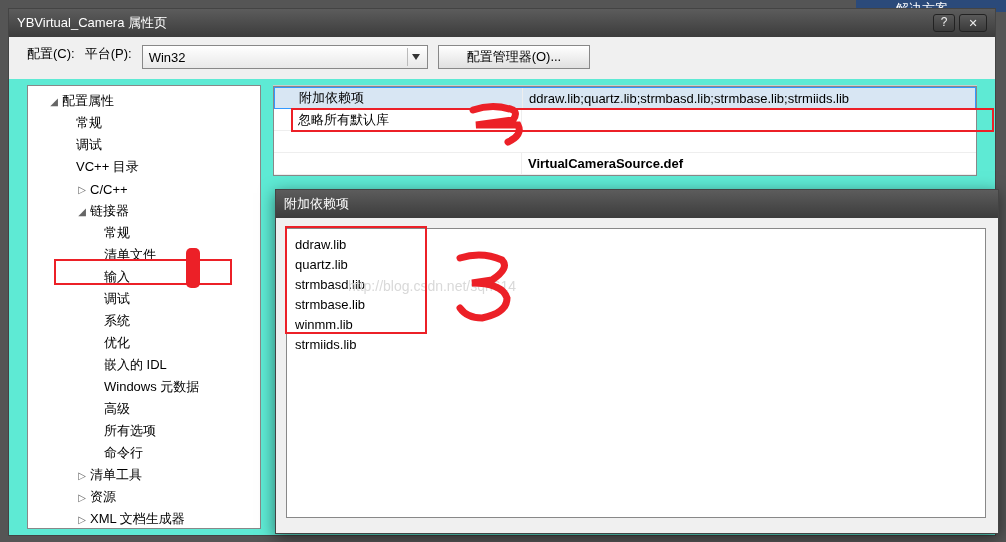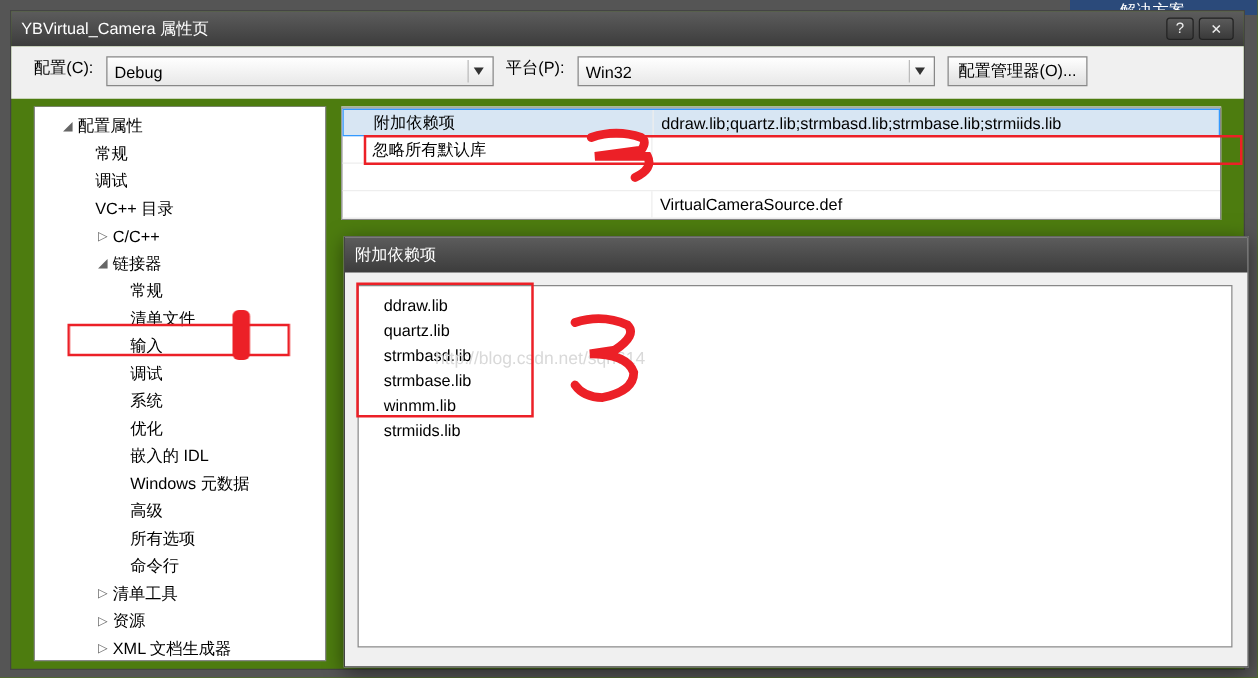--- a/index.html
+++ b/index.html
@@ -1,47 +1,47 @@
 <!DOCTYPE html>
 <html><head>
 <meta charset="utf-8">
 <style>
 *{box-sizing:border-box;margin:0;padding:0;font-family:"Microsoft YaHei","Segoe UI",Tahoma,sans-serif;font-size:13px}
 body{background:#555;width:1006px;height:542px;position:relative;overflow:hidden}
-.main-window{position:absolute;left:8px;top:8px;width:988px;height:528px;background:#4d7c0f;border:1px solid #444}
+.main-window{position:absolute;left:8px;top:8px;width:988px;height:528px;background:#5eead4;border:1px solid #444}
 .titlebar{height:28px;background:linear-gradient(#5c5c5c,#3c3c3c);color:#fff;display:flex;align-items:center;padding:0 8px}
 .titlebar span{flex:1}
 .win-btn{width:28px;height:18px;background:linear-gradient(#5a5a5a,#3a3a3a);border:1px solid #222;border-radius:3px;display:flex;align-items:center;justify-content:center;color:#eee;font-size:11px}
 .q-btn{width:22px;height:18px;background:linear-gradient(#5a5a5a,#3a3a3a);border:1px solid #222;border-radius:3px;color:#eee;font-size:12px;text-align:center;margin-right:4px}
 .toolbar{height:42px;display:flex;align-items:flex-start;padding:8px 18px;gap:10px;background:#f0f0f0}
 .lbl{color:#000}
 .combo{height:24px;border:1px solid #888;background:linear-gradient(#fff,#e8e8e8);display:flex;align-items:center;padding:0 6px;position:relative}
 .combo .arrow{position:absolute;right:2px;top:2px;width:18px;height:18px;display:flex;align-items:center;justify-content:center;border-left:1px solid #bbb}
 .combo-config{width:310px}
 .combo-platform{width:286px}
-.btn{height:24px;padding:0 8px;border:1px solid #888;background:linear-gradient(#fff,#e0e0e0);display:flex;align-items:center}
+.btn{height:24px;padding:0 28px;border:1px solid #888;background:linear-gradient(#fff,#e0e0e0);display:flex;align-items:center}
 .content{display:flex;padding:6px 18px;gap:12px;height:calc(100% - 70px)}
 .tree{width:234px;border:1px solid #888;background:#fff;overflow:auto;padding:4px 0}
 .tree-item{height:22px;display:flex;align-items:center;padding-left:8px;white-space:nowrap;cursor:default}
 .tree-item.lv1{padding-left:20px}
 .tree-item.lv2{padding-left:48px}
 .tree-item.lv3{padding-left:76px}
 .tree-item.selected{background:#fff;color:#000}
 .expander{width:12px;display:inline-block;text-align:center;color:#666;font-size:10px;margin-right:2px}
 .right-panel{flex:1;border-top:1px solid #ccc}
 .prop-grid{width:100%;border:1px solid #888;background:#fff}
 .prop-row{display:flex;height:22px;border-bottom:1px solid #eee}
 .prop-row.selected{background:#d8e6f3;border:1px solid #3399ff}
 .prop-name{width:248px;padding-left:24px;display:flex;align-items:center;border-right:1px solid #eee}
 .prop-val{flex:1;padding-left:6px;display:flex;align-items:center;font-weight:normal;font-family:Tahoma,Arial,sans-serif}
 
 .popup{position:absolute;left:275px;top:189px;width:724px;height:345px;background:#f0f0f0;border:1px solid #444;box-shadow:0 4px 15px rgba(0,0,0,0.5)}
 .popup .titlebar{height:28px}
 .popup-body{padding:10px}
-.listbox{width:700px;height:290px;background:#fff;border:1px solid #888;padding:6px 20px;line-height:20px;font-size:14px}
+.listbox{width:700px;height:290px;background:#fff;border:1px solid #888;padding:6px 8px;line-height:20px;font-size:14px}
 
 .ann{position:absolute;pointer-events:none;z-index:50}
 .ann.box1{left:54px;top:259px;width:178px;height:26px;border:2px solid #ec2027}
 .ann.num1{left:186px;top:248px;width:14px;height:40px;background:#ec2027;border-radius:5px}
 .ann.box2{left:291px;top:108px;width:703px;height:24px;border:2px solid #ec2027}
 .ann.box3{left:285px;top:226px;width:142px;height:108px;border:2px solid #ec2027}
 .ann.num2 svg,.ann.num3 svg{stroke:#ec2027;stroke-width:7;fill:none;stroke-linecap:round}
 .ann.num2{left:468px;top:100px}
 .ann.num3{left:452px;top:248px}
 
@@ -57,26 +57,20 @@
 <div class="frag"><span>解决方案</span></div>
 
 <div class="main-window">
   <div class="titlebar">
     <span>YBVirtual_Camera 属性页</span>
     <div class="q-btn">?</div>
     <div class="win-btn">✕</div>
   </div>
   <div class="toolbar">
     <span class="lbl">配置(C):</span>
-    <div class="combo combo-config">
-      <span>Debug</span>
-      <span class="arrow">
-          <span class="tri d"></span>
-        </span>
-    </div>
     <span class="lbl">平台(P):</span>
     <div class="combo combo-platform">
       <span>Win32</span>
       <span class="arrow">
           <span class="tri d"></span>
         </span>
     </div>
     <div class="btn">
         <span>配置管理器(O)...</span>
       </div>
@@ -158,21 +152,21 @@
         </div>
         <div class="prop-row">
           <div class="prop-name">忽略所有默认库</div>
           <div class="prop-val"></div>
         </div>
         <div class="prop-row">
           <div class="prop-val"></div>
         </div>
         <div class="prop-row">
           <div class="prop-name"></div>
-          <div class="prop-val" style="font-weight:normal">VirtualCameraSource.def</div>
+          <div class="prop-val" style="font-weight:bold">VirtualCameraSource.def</div>
         </div>
       </div>
     </div>
   </div>
 </div>
 
 <div class="watermark">http://blog.csdn.net/sqn614</div>
 
 <div class="popup">
   <div class="titlebar">

